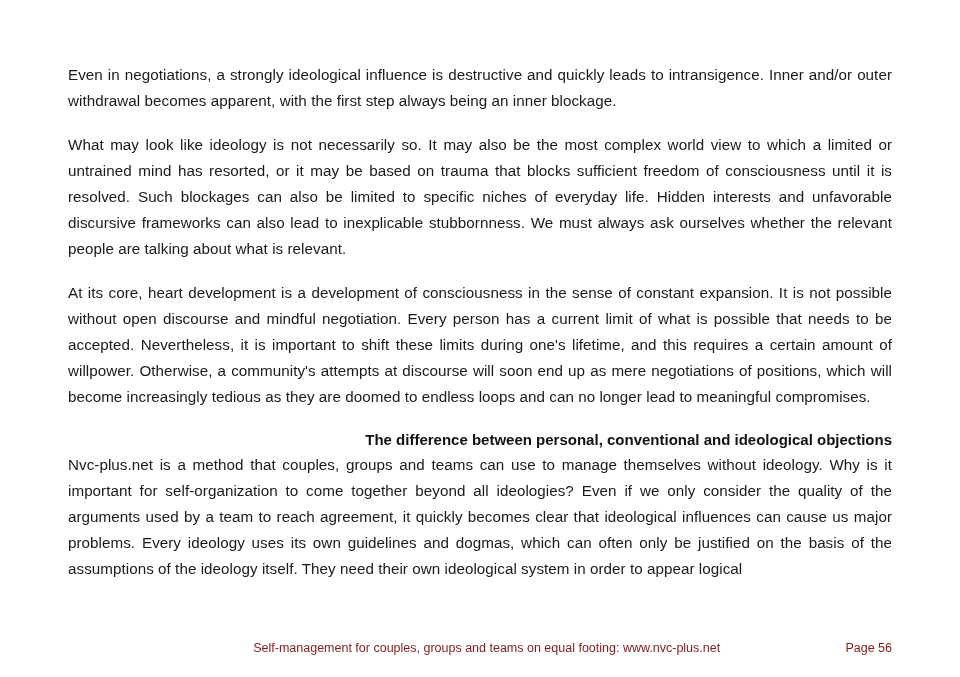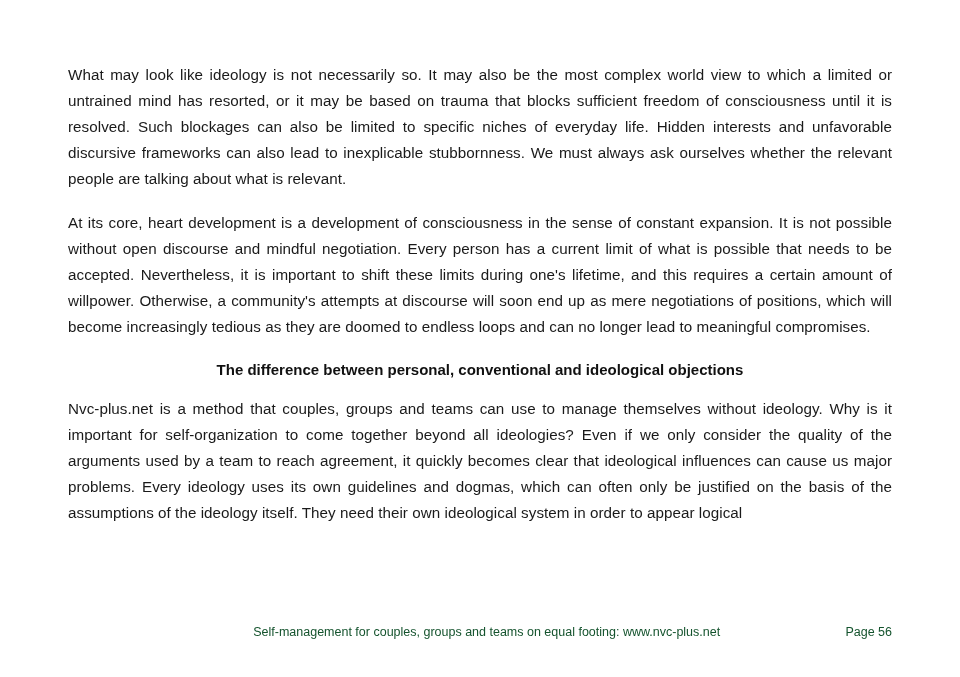--- a/index.html
+++ b/index.html
@@ -29,50 +29,51 @@
     color: #1a1a1a;
     letter-spacing: 0.05px;
   }
   .body-text:last-of-type {
     margin-bottom: 4px;
   }
   .section-heading {
     font-size: 15px;
     font-weight: bold;
     line-height: 24px;
-    margin: 0 0 14px 0;
+    margin: 0 0 0 0;
     color: #111111;
-    text-align: center;
+    text-align: right;
   }
   .footer {
     position: absolute;
     left: 68px;
     right: 68px;
-    bottom: 38px;
+    bottom: 22px;
     display: flex;
     align-items: baseline;
     justify-content: space-between;
     font-size: 12.5px;
-    color: #14532d;
+    color: #7f1d1d;
   }
   .footer-center {
     flex: 1;
     text-align: center;
     padding-left: 60px;
   }
   .footer-page {
     white-space: nowrap;
     margin-top: 28px;
   }
 </style>
 </head>
 <body>
 
 <div class="page">
 
+  <p class="body-text">Even in negotiations, a strongly ideological influence is destructive and quickly leads to intransigence. Inner and/or outer withdrawal becomes apparent, with the first step always being an inner blockage.</p>
 
   <p class="body-text">What may look like ideology is not necessarily so. It may also be the most complex world view to which a limited or untrained mind has resorted, or it may be based on trauma that blocks sufficient freedom of consciousness until it is resolved. Such blockages can also be limited to specific niches of everyday life. Hidden interests and unfavorable discursive frameworks can also lead to inexplicable stubbornness. We must always ask ourselves whether the relevant people are talking about what is relevant.</p>
 
   <p class="body-text">At its core, heart development is a development of consciousness in the sense of constant expansion. It is not possible without open discourse and mindful negotiation. Every person has a current limit of what is possible that needs to be accepted. Nevertheless, it is important to shift these limits during one's lifetime, and this requires a certain amount of willpower. Otherwise, a community's attempts at discourse will soon end up as mere negotiations of positions, which will become increasingly tedious as they are doomed to endless loops and can no longer lead to meaningful compromises.</p>
 
   <h2 class="section-heading">The difference between personal, conventional and ideological objections</h2>
 
   <p class="body-text">Nvc-plus.net is a method that couples, groups and teams can use to manage themselves without ideology. Why is it important for self-organization to come together beyond all ideologies? Even if we only consider the quality of the arguments used by a team to reach agreement, it quickly becomes clear that ideological influences can cause us major problems. Every ideology uses its own guidelines and dogmas, which can often only be justified on the basis of the assumptions of the ideology itself. They need their own ideological system in order to appear logical</p>
 
   <div class="footer">

